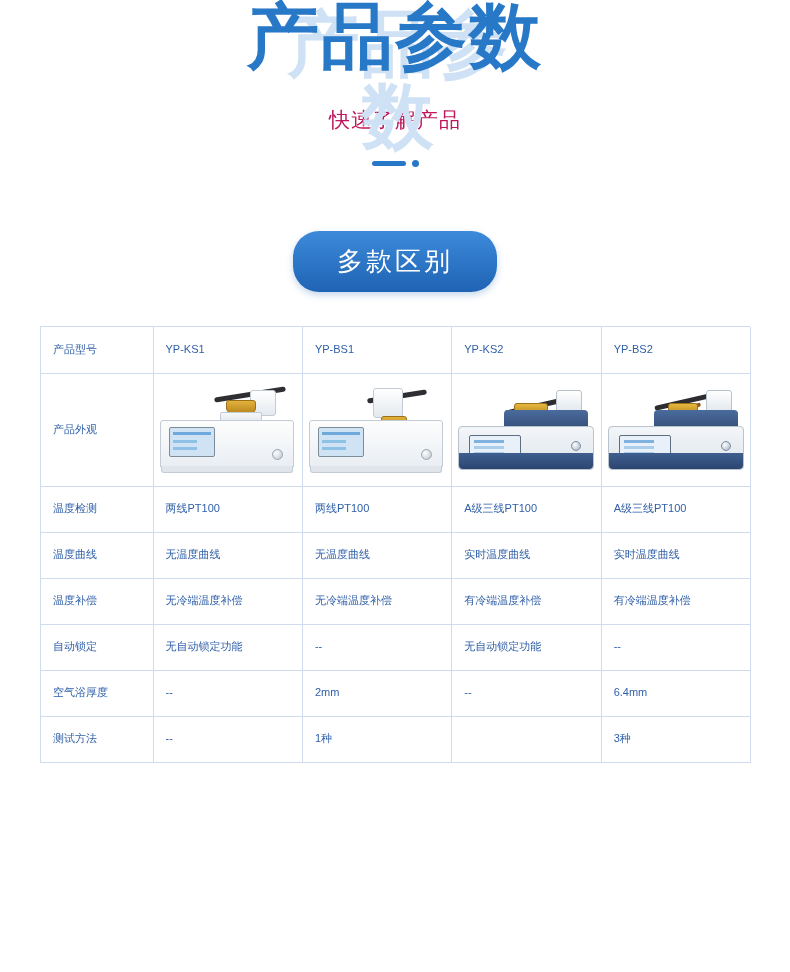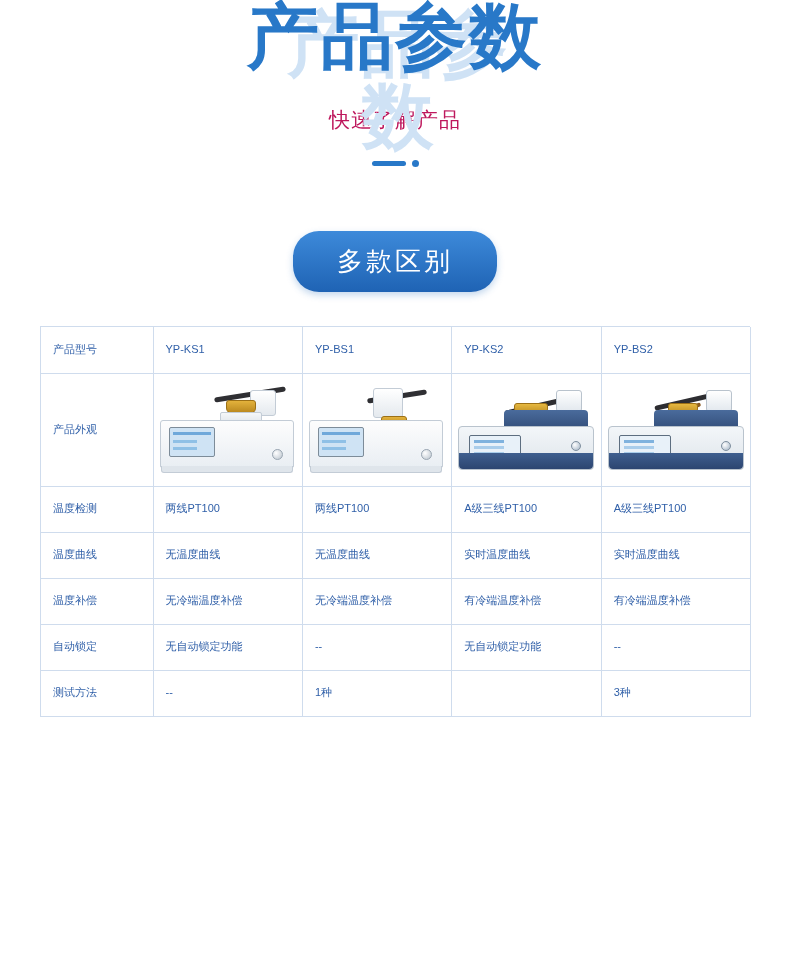--- a/index.html
+++ b/index.html
@@ -445,20 +445,27 @@
         </tr>
 
         <tr class="row-h">
           <td class="label">自动锁定</td>
           <td>无自动锁定功能</td>
           <td>--</td>
           <td>无自动锁定功能</td>
           <td>--</td>
         </tr>
 
+        <tr class="row-h">
+          <td class="label">空气浴厚度</td>
+          <td>--</td>
+          <td>2mm</td>
+          <td>--</td>
+          <td>6.4mm</td>
+        </tr>
 
         <tr class="row-h">
           <td class="label">测试方法</td>
           <td>--</td>
           <td>1种</td>
           <td></td>
           <td>3种</td>
         </tr>
       </tbody>
     </table>

